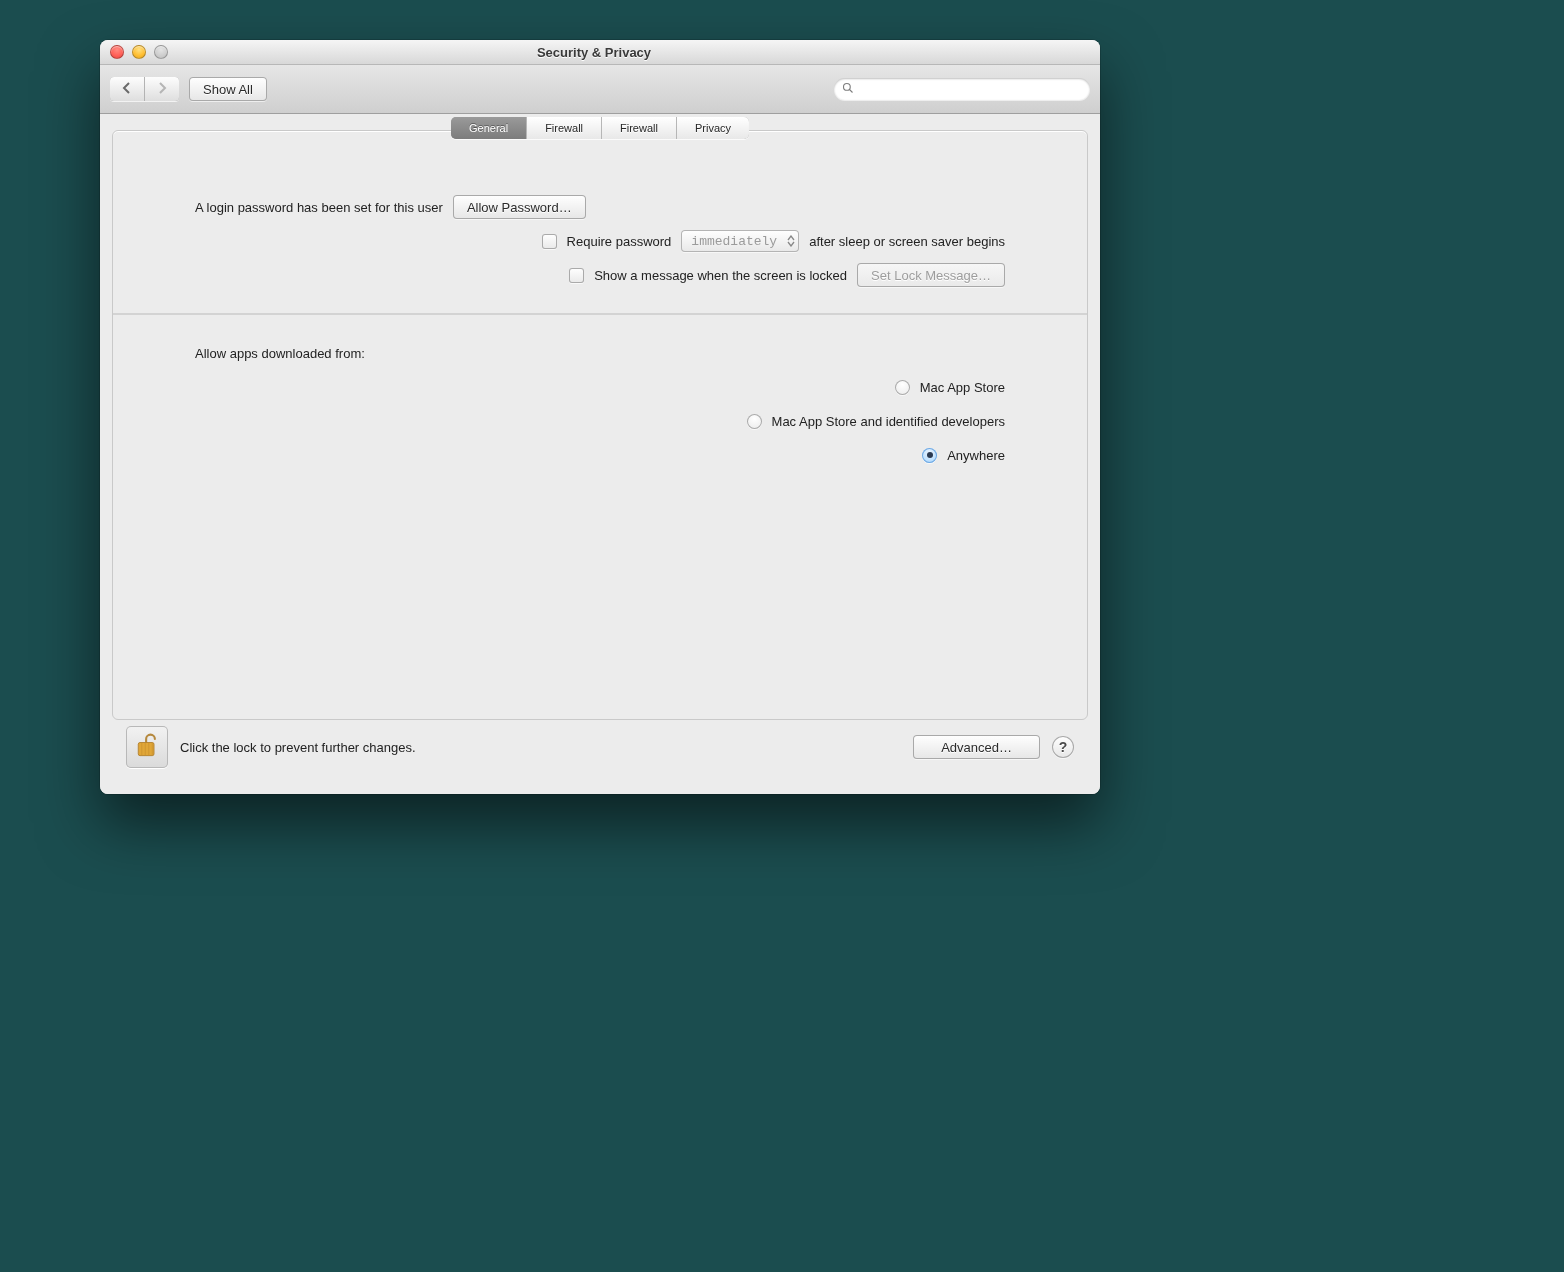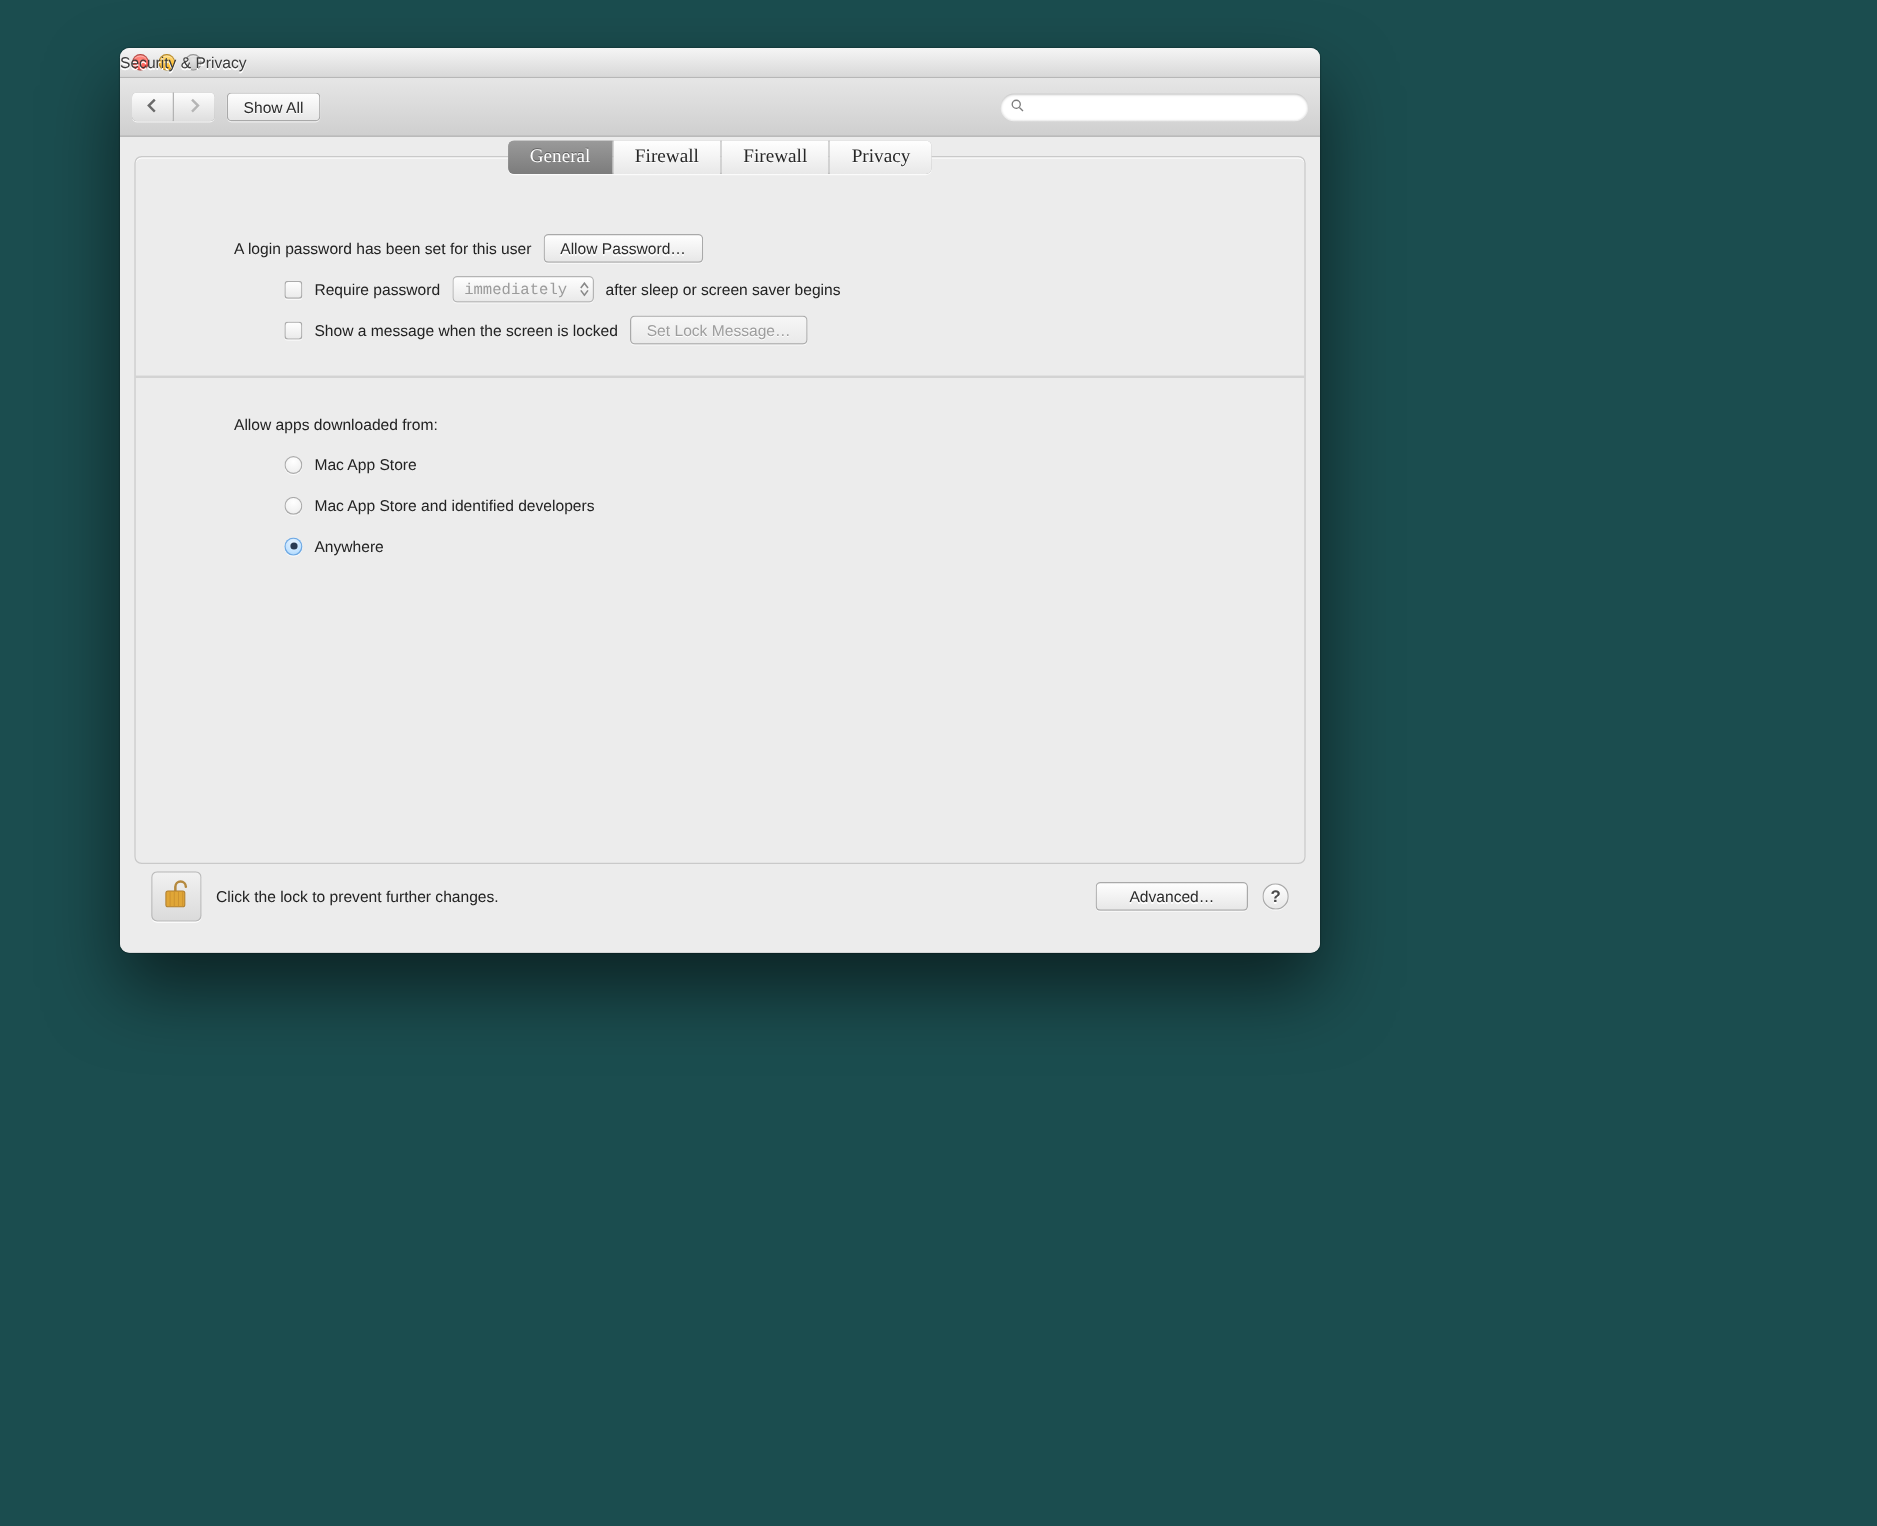--- a/index.html
+++ b/index.html
@@ -45,25 +45,26 @@
     border-radius: 50%;
     border: 1px solid rgba(0,0,0,.25);
     box-shadow: inset 0 1px 1px rgba(255,255,255,.5);
   }
   .tl.red    { background: radial-gradient(circle at 50% 30%, #ff8a80, #ff5f57 60%, #e0443e); }
   .tl.yellow { background: radial-gradient(circle at 50% 30%, #ffe082, #ffbd2e 60%, #e0a528); }
   .tl.gray   { background: radial-gradient(circle at 50% 30%, #e4e4e4, #cdcdcd 60%, #bdbdbd); }
   .titlebar .title {
     position: absolute;
     left: 0; right: 12px;
-    text-align: left;
+    text-align: center;
     font-size: 13px;
     color: #3a3a3a;
     text-shadow: 0 1px 0 #fff;
     pointer-events: none;
+    font-weight: bold;
   }
 
   
   .toolbar {
     height: 48px;
     background: linear-gradient(#e6e6e6, #cfcfcf);
     border-bottom: 1px solid #9f9f9f;
     display: flex;
     align-items: center;
     padding: 0 10px;
@@ -147,47 +148,46 @@
     top: -14px;
     left: 50%;
     transform: translateX(-50%);
     display: flex;
     border-radius: 5px;
     overflow: hidden;
     box-shadow: 0 1px 0 rgba(255,255,255,.8), inset 0 0 0 1px #a9a9a9;
   }
   .tab {
     padding: 5px 18px;
-    font-size: 16px;
+    font-size: 11px;
     background: linear-gradient(#ffffff, #e8e8e8);
     border-right: 1px solid #b6b6b6;
     color: #272727;
     text-shadow: 0 1px 0 #fff;
-    font-family: Liberation Serif, serif;
   }
   .tab:last-child { border-right: none; }
   .tab.active {
     background: linear-gradient(#9a9a9a, #7c7c7c);
     color: #fff;
     text-shadow: 0 -1px 0 rgba(0,0,0,.4);
   }
 
   
   .content {
     padding: 28px 82px 30px;
     font-size: 13px;
   }
   .row {
     display: flex;
     align-items: center;
     gap: 10px;
     margin: 6px 0;
     min-height: 28px;
   }
-  .indent { padding-left: 42px; }
+  .indent { padding-left: 42px; justify-content: flex-end; }
 
   
   .chk {
     width: 15px; height: 15px;
     border-radius: 3px;
     background: linear-gradient(#fff, #e9e9e9);
     box-shadow: inset 0 0 0 1px #aaa, 0 1px 0 rgba(255,255,255,.7);
     display: inline-flex; align-items: center; justify-content: center;
     flex: none;
   }

